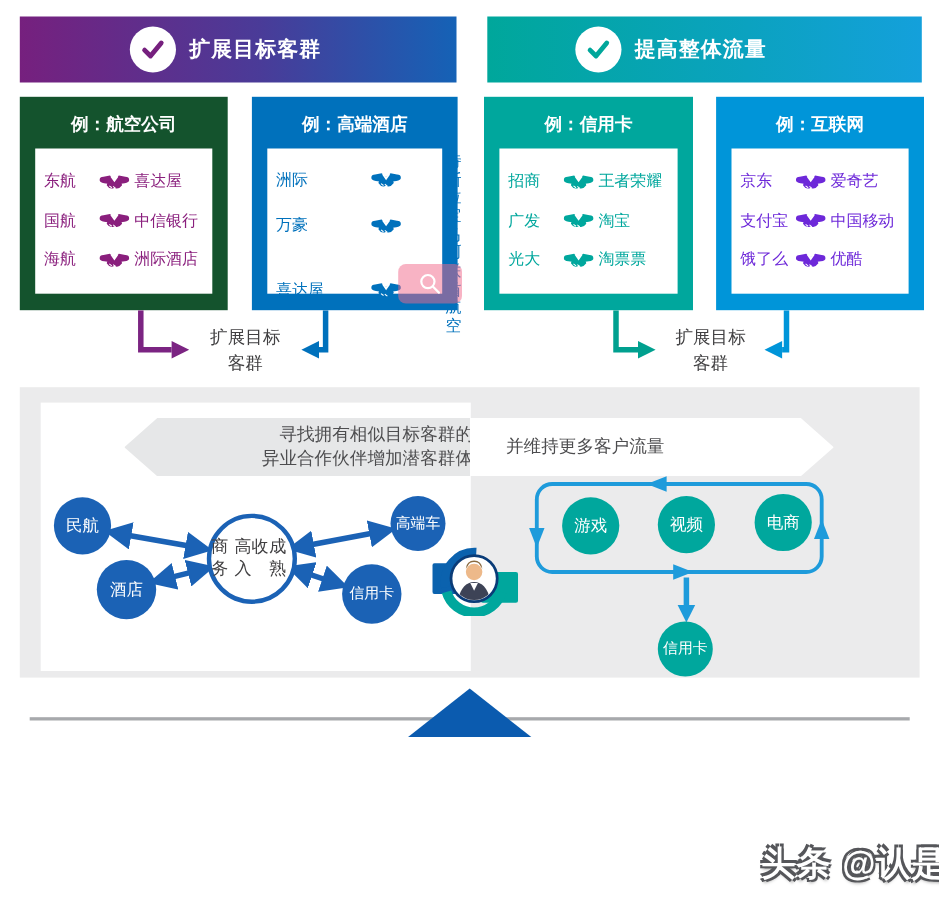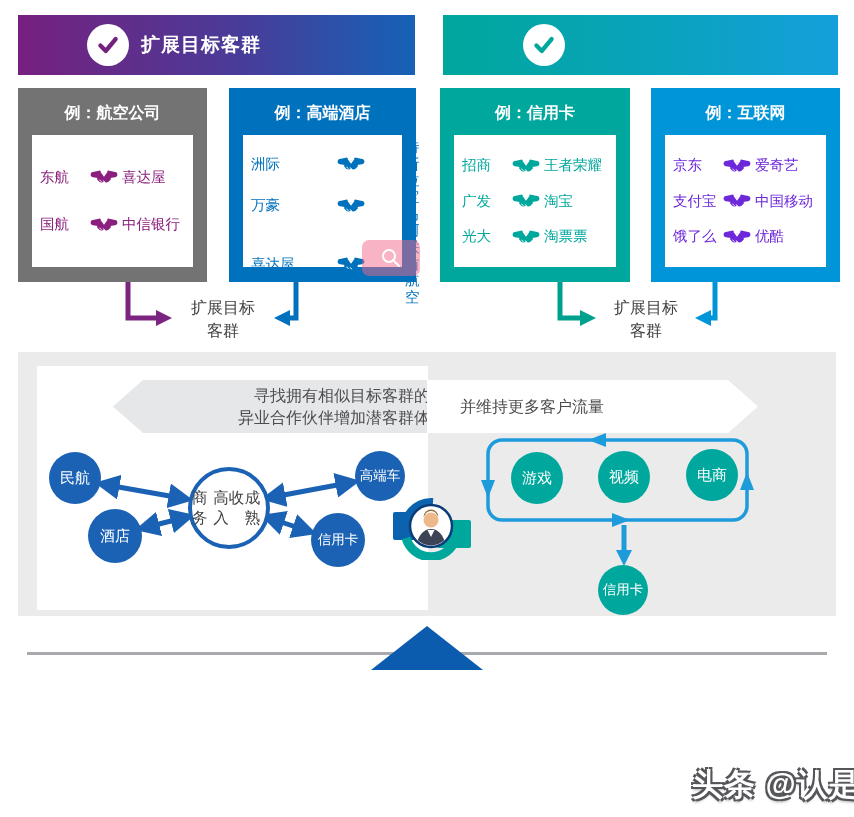--- a/index.html
+++ b/index.html
@@ -3,37 +3,37 @@
 <meta charset="utf-8">
 <style>
   html,body{margin:0;padding:0;background:#fff;}
   .canvas{position:relative;width:854px;height:817px;background:#fff;overflow:hidden;
           font-family:"Liberation Sans","DejaVu Sans",sans-serif;color:#414042;}
   .abs{position:absolute;}
 
   
   .hdr{height:60px;display:flex;align-items:center;color:#fff;font-weight:bold;
        font-size:19px;letter-spacing:1px;}
-  .hdr-left{left:18px;top:15px;width:397px;background:linear-gradient(90deg,#76207E 0%,#4A3B98 55%,#1562B6 100%);padding-left:69px;box-sizing:border-box;}
+  .hdr-left{left:18px;top:15px;width:397px;background:linear-gradient(90deg,#76207E 0%,#4A3B98 55%,#1562B6 100%);padding-left:100px;box-sizing:border-box;}
   .hdr-right{left:443px;top:15px;width:395px;background:linear-gradient(90deg,#00A79B 0%,#0BA2C0 60%,#14A0DB 100%);padding-left:80px;box-sizing:border-box;}
   .chk{width:42px;height:42px;border-radius:50%;background:#fff;display:flex;align-items:center;justify-content:center;margin-right:12px;flex:0 0 auto;}
   .chk svg{width:26px;height:26px;}
   .chk-purple{color:#76207E;}
   .chk-teal{color:#00A79B;}
 
   
   .exbox{top:88px;height:194px;color:#fff;}
   .exbox .title{text-align:center;font-weight:bold;font-size:16px;padding-top:15px;}
   .exwhite{position:absolute;left:14px;right:14px;top:47px;height:132px;background:#fff;
            display:flex;flex-direction:column;justify-content:space-evenly;padding:4px 0;box-sizing:border-box;}
   .pair{display:flex;align-items:center;padding:0 8px;font-size:14.5px;line-height:1.15;}
   .pair .pname-l{min-width:46px;flex:0 0 auto;}
   .pair .hs{width:28px;height:18px;flex:0 0 auto;margin:0 4px;}
   .pair .pname-r{flex:1;}
-  .box-purple{background:#737373;} .box-purple .pair{color:#8A1F7D;}
+  .box-purple{background:#14532d;} .box-purple .pair{color:#8A1F7D;}
   .box-blue1{background:#0071BC;}  .box-blue1 .pair{color:#0071BC;gap:36px;}
   .box-teal{background:#00A79D;}   .box-teal .pair{color:#00A79D;}
   .box-blue2{background:#0095D9;}  .box-blue2 .pair{color:#6d28d9;}
 
   
   .magbtn{left:362px;top:240px;width:58px;height:36px;border-radius:7px;background:rgba(242,103,138,0.5);
           display:flex;align-items:center;justify-content:center;}
 
   
   .flowlabel{top:296px;width:104px;text-align:center;font-size:16px;line-height:1.45;color:#414042;}
@@ -90,38 +90,46 @@
         </svg>
     </span>
     <span>扩展目标客群</span>
   </div>
   <div class="abs hdr hdr-right">
     <span class="chk chk-teal">
       <svg viewBox="0 0 24 24">
           <path d="M5 12.5 L10 17.5 L19 6.5" stroke="currentColor" stroke-width="4" fill="none" stroke-linecap="round" stroke-linejoin="round"></path>
         </svg>
     </span>
+    <span>提高整体流量</span>
   </div>
 
   <div class="abs exbox box-purple" style="left:18px;width:189px;">
     <div class="title">例：航空公司</div>
     <div class="exwhite">
       <div class="pair">
         <span class="pname-l">东航</span>
         <svg class="hs" viewBox="0 0 48 28">
             <use href="#hs-glyph"></use>
           </svg>
         <span class="pname-r">喜达屋</span>
       </div>
       <div class="pair">
         <span class="pname-l">国航</span>
         <svg class="hs" viewBox="0 0 48 28">
             <use href="#hs-glyph"></use>
           </svg>
         <span class="pname-r">中信银行</span>
+      </div>
+      <div class="pair">
+        <span class="pname-l">海航</span>
+        <svg class="hs" viewBox="0 0 48 28">
+            <use href="#hs-glyph"></use>
+          </svg>
+        <span class="pname-r">洲际酒店</span>
       </div>
     </div>
   </div>
 
   <div class="abs exbox box-blue1" style="left:229px;width:187px;">
     <div class="title">例：高端酒店</div>
     <div class="exwhite">
       <div class="pair">
         <span class="pname-l">洲际</span>
         <svg class="hs" viewBox="0 0 48 28">

